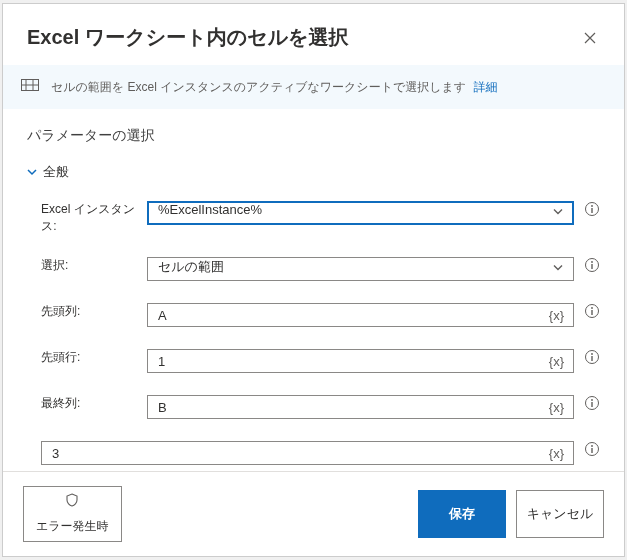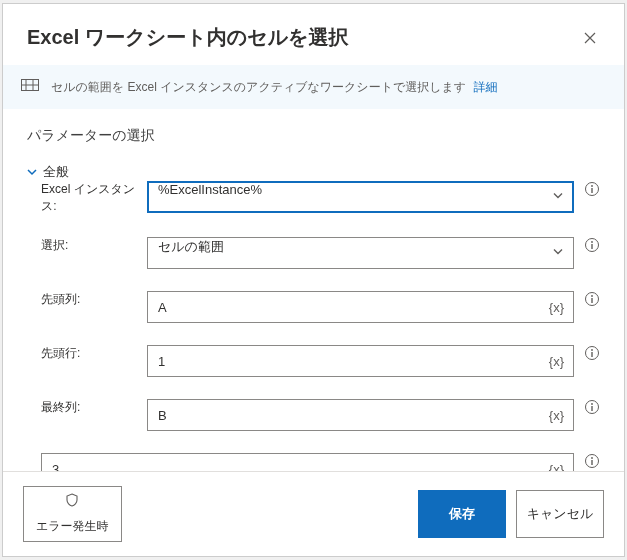--- a/index.html
+++ b/index.html
@@ -70,20 +70,21 @@
     font-size: 14px;
     color: #404040;
     margin-bottom: 18px;
   }
   .group-toggle {
     display: flex;
     align-items: center;
     gap: 6px;
     font-size: 13px;
     color: #323130;
+    margin-bottom: 20px;
     cursor: pointer;
   }
   .chev {
     color: #0f6cbd;
     display: inline-flex;
   }
   .form-row {
     display: flex;
     align-items: flex-start;
     margin-bottom: 22px;
@@ -96,21 +97,21 @@
     flex-shrink: 0;
   }
   .control-wrap {
     flex: 1;
     position: relative;
     display: flex;
     align-items: center;
   }
   .dropdown, .text-input {
     width: 100%;
-    height: 32px;
+    height: 24px;
     border: 1px solid #8a8886;
     background: #fff;
     padding: 0 36px 0 10px;
     font-size: 13px;
     color: #323130;
     outline: none;
     font-family: inherit;
   }
   .dropdown.focused {
     border: 1px solid #0f6cbd;

